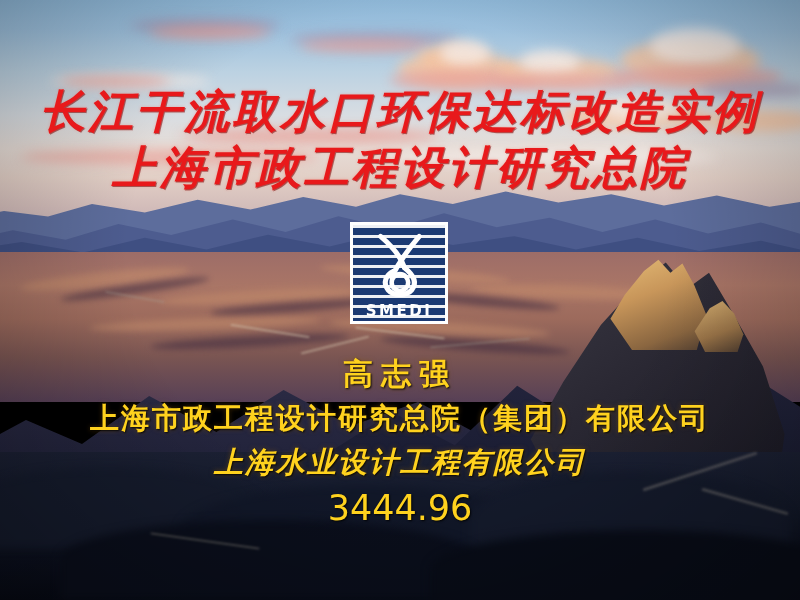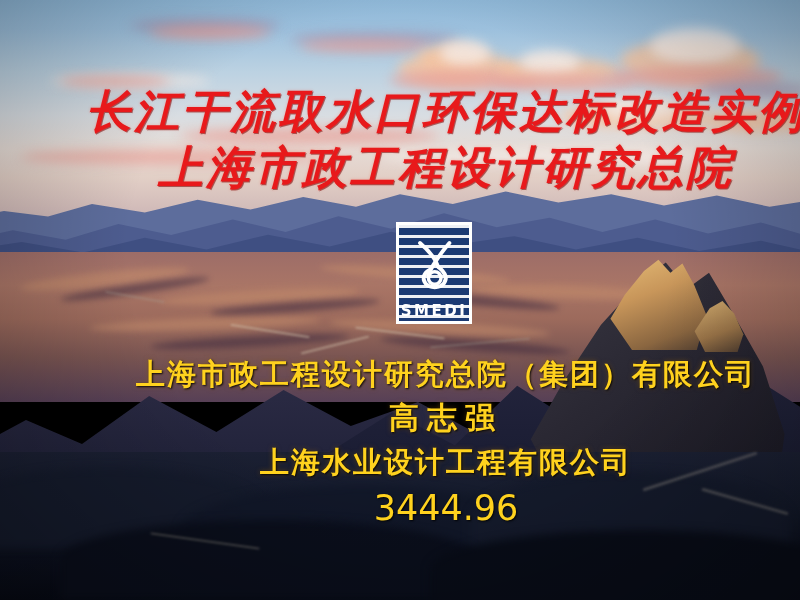--- a/index.html
+++ b/index.html
@@ -104,21 +104,21 @@
   .wall { position:absolute; background:rgba(206,190,170,.55); filter:blur(1px); border-radius:2px; }
   .wall-dim { position:absolute; background:rgba(170,160,150,.35); filter:blur(1px); border-radius:2px; }
 
   
   .vignette {
     position:absolute; inset:0; pointer-events:none;
     background:radial-gradient(ellipse at 50% 42%, rgba(0,0,0,0) 48%, rgba(0,0,0,.30) 100%);
   }
 
   
-  #content { position:absolute; inset:0;margin-left:46px; }
+  #content { position:absolute; inset:0; }
 
   .title-block {
     position:absolute; left:0; top:84px; width:800px;
     text-align:center;
   }
   .title-line {
     font-family:"DejaVu Serif","Liberation Serif",serif;
     font-weight:bold;
     font-size:45px;
     line-height:56px;
@@ -127,21 +127,21 @@
     font-style:italic;
     text-shadow:
       1px 1px 0 rgba(120,0,0,.55),
       0 0 3px rgba(255,80,60,.35);
     white-space:nowrap;
   }
 
   
   .logo-wrap {
     position:absolute; left:350px; top:222px;
-    width:76px; height:102px;
+    width:98px; height:102px;
     background:#ffffff;
     padding:3px;
   }
   .logo-inner {
     position:relative; width:100%; height:100%;
     background:#1b3a73;
     overflow:hidden;
   }
   .logo-stripes {
     position:absolute; left:0; top:0; width:100%; height:100%;
@@ -172,21 +172,21 @@
     font-weight:bold;
     color:#FFD21E;
     letter-spacing:4px;
     text-shadow:
       1px 1px 2px rgba(0,0,0,.85),
       0 0 5px rgba(140,90,0,.55);
     white-space:nowrap;
   }
   .presenter { font-size:30px; line-height:44px; letter-spacing:8px; }
   .org1 { font-size:29px; line-height:44px; letter-spacing:2px; }
-  .org2 { font-size:29px; line-height:44px; letter-spacing:2px; }
+  .org2 { font-size:29px; line-height:44px; letter-spacing:2px;font-style:italic; }
   .date {
     font-family:"DejaVu Sans","Liberation Sans",sans-serif;
     font-weight:normal;
     font-size:35px; line-height:48px; letter-spacing:0px;
     color:#FFD21E;
     text-shadow:1px 1px 2px rgba(0,0,0,.85);
   }
 </style>
 </head>
 <body>
@@ -286,20 +286,20 @@
             <path d="M72 8 C 60 22, 48 40, 42 52"></path>
             <path d="M56 42 C 66 50, 70 58, 64 66 C 58 73, 44 73, 38 66 C 32 58, 36 50, 44 46"></path>
           </g>
           <circle cx="51" cy="58" r="9" fill="none" stroke="#ffffff" stroke-width="5"></circle>
         </svg>
         <div class="logo-text">SMEDI</div>
       </div>
     </div>
 
     <div class="credits">
+      <div class="cn-gold presenter">高志强</div>
       <div class="cn-gold org1">上海市政工程设计研究总院（集团）有限公司</div>
-      <div class="cn-gold presenter">高志强</div>
       <div class="cn-gold org2">上海水业设计工程有限公司</div>
       <div class="date">3444.96</div>
     </div>
 
   </div>
 </div>
 
 </body></html>

